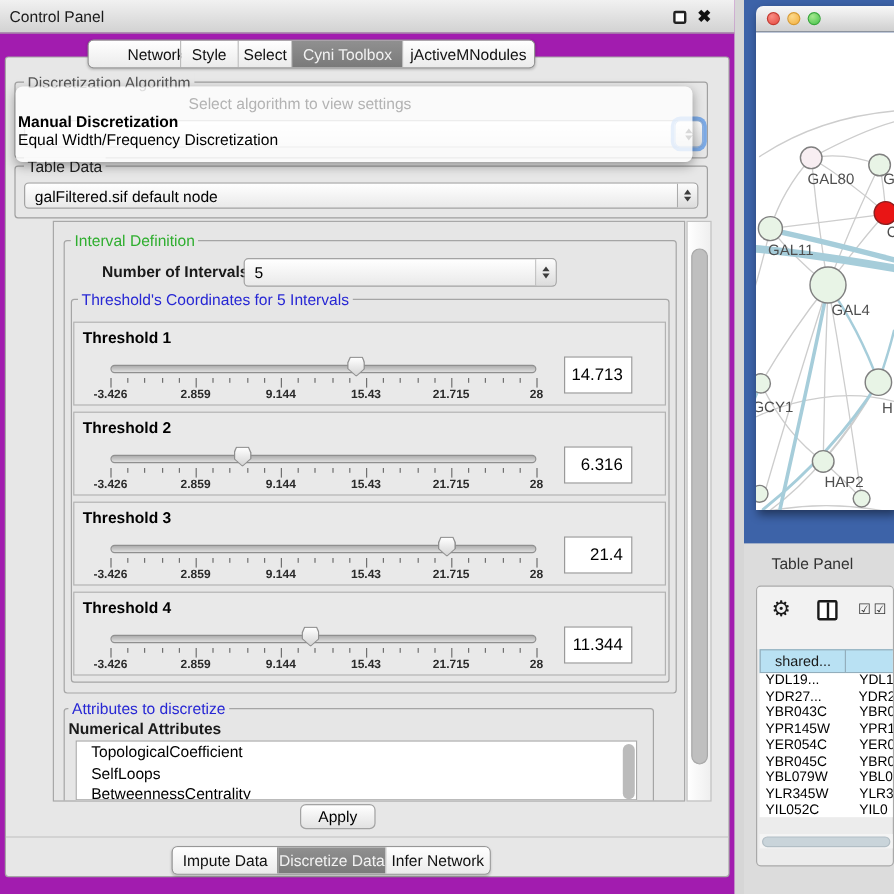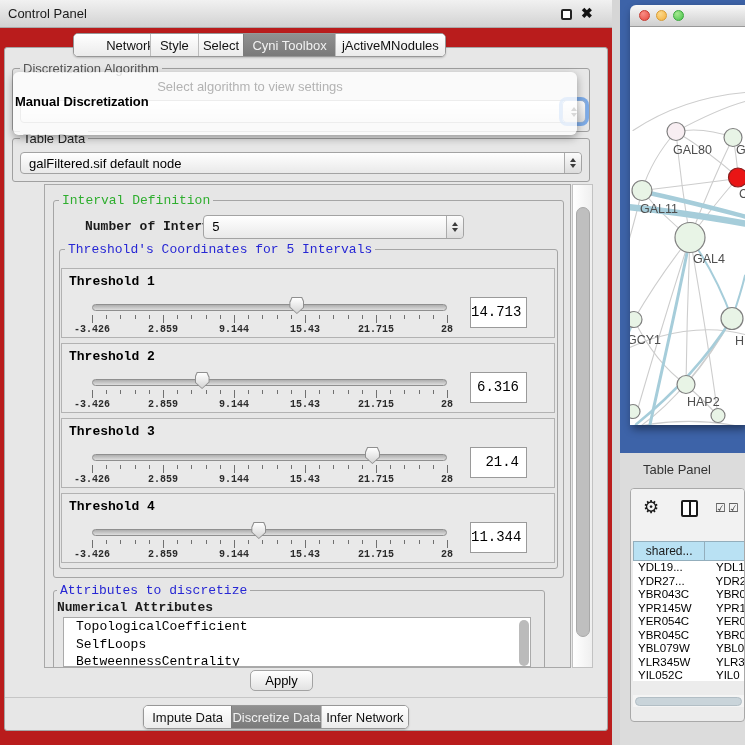--- a/index.html
+++ b/index.html
@@ -6,21 +6,21 @@
   html,body { width:745px; height:745px; }
   body {
     font-family: "Liberation Sans", sans-serif;
     background:#d6d6d6;
     position:relative; overflow:hidden;
     font-size:13px; color:#1a1a1a;
   }
   .abs { position:absolute; }
 
   
-  #control-panel { left:0; top:0; width:612px; height:745px; background:#b91c1c; }
+  #control-panel { left:0; top:0; width:612px; height:745px; background:#a21caf; }
   #cp-titlebar { left:0; top:0; width:612px; height:28px;
     background:linear-gradient(#f1f1f1,#d2d2d2); border-bottom:1px solid #aaa; }
   #cp-title { left:8px; top:6px; font-size:13px; color:#1a1a1a; }
   #float-ic { left:561px; top:9px; width:11px; height:11px; border:2px solid #222; border-radius:2px; background:#fff; }
   #close-ic { left:581px; top:5px; font-size:14px; font-weight:bold; color:#111; }
 
   #cp-main { left:4px; top:47px; width:604px; height:684px; background:#e7e7e7;
     border:1px solid #a6a6a6; border-radius:3px; }
 
   
@@ -53,21 +53,21 @@
 
   
   #algo-popup { left:13px; top:72px; width:564px; height:63px; z-index:50;
     background:rgba(255,255,255,.8); border-radius:6px; box-shadow:0 3px 9px rgba(0,0,0,.35); }
   #algo-popup .hint { margin:7px 90px 0 0; text-align:center; color:#b3b3b3; font-size:13px; }
   #algo-popup .item { padding-left:2px; font-size:13px; color:#000; line-height:15px; }
   #algo-popup .item.bold { font-weight:bold; }
 
   
   #viewport { left:44px; top:184px; width:527px; height:484px; background:#e6e6e6;
-    border:1px solid #a8a8a8; overflow:hidden;font-family:Liberation Mono, monospace; }
+    border:1px solid #a8a8a8; overflow:hidden; }
   #vscroll { left:572px; top:184px; width:21px; height:484px;
     background:linear-gradient(to right,#ffffff,#efefef); border:1px solid #c2c2c2; }
   #vscroll .thumb { position:absolute; left:3px; top:22px; width:14px; height:430px;
     background:#bfbfbf; border:1px solid #a8a8a8; border-radius:7px; }
 
   
   .th-row { position:absolute; left:60px; width:494px; height:70px;
     background:#e9e9e9; border:1px solid #b2b2b2; }
   .th-label { position:absolute; left:7px; top:5px; font-weight:bold; font-size:13px; color:#000; }
   .track { position:absolute; left:30px; top:35px; width:355px; height:7px; border-radius:4px;
@@ -185,20 +185,21 @@
     <div class="stepper">
       <div class="arr-up"></div>
       <div class="arr-dn"></div>
     </div>
   </div>
 
   <div id="algo-popup" class="abs">
     <div class="hint">Select algorithm to view settings</div>
     <div id="popup-items">
         <div class="item bold">Manual Discretization</div>
+        <div class="item">Equal Width/Frequency Discretization</div>
       </div>
   </div>
 
   <div id="viewport" class="abs">
 
     <div class="group abs" style="left:8px;top:15px;width:511px;height:378px;border-color:#a5a5a5;"></div>
     <span class="gtitle t-green" style="left:14px;top:8px;background:#e6e6e6;">Interval Definition</span>
 
     <span class="abs" style="left:40px;top:34px;font-weight:bold;">Number of Intervals</span>
     <div class="combo abs" style="left:158px;top:30px;width:261px;height:24px;">

